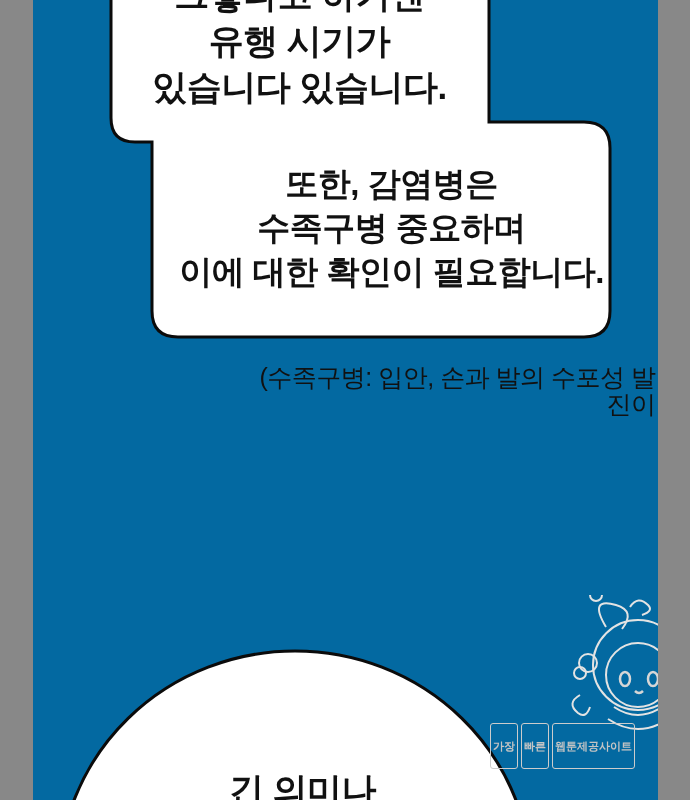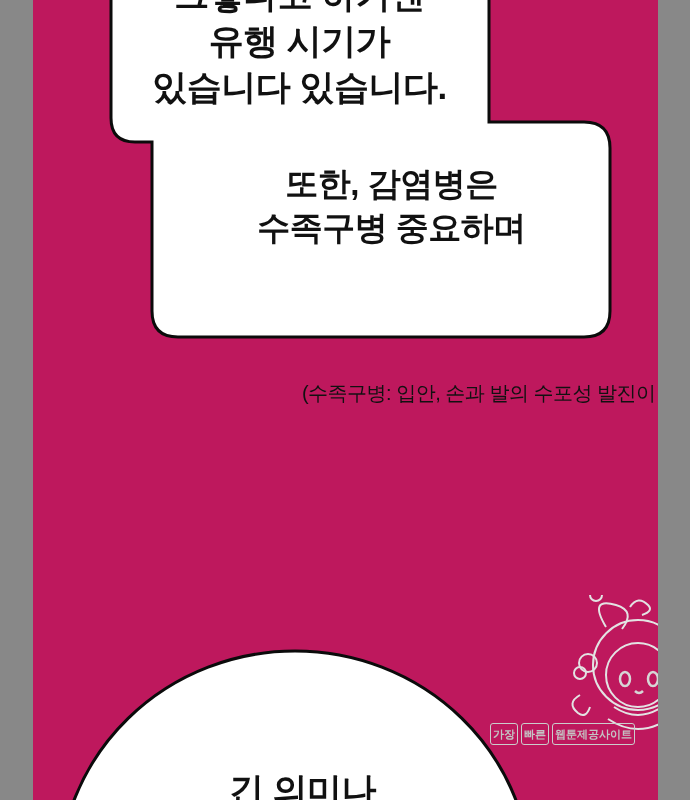--- a/index.html
+++ b/index.html
@@ -1,52 +1,52 @@
 <!DOCTYPE html>
 <html><head>
 <meta charset="utf-8">
 <style>
   html,body{margin:0;padding:0;background:#888;}
   .page{
     position:relative;
     width:625px;height:800px;
     margin:0 auto;
-    background:#be185d;
+    background:#0369a1;
     overflow:hidden;
     font-family:"Liberation Sans","DejaVu Sans",sans-serif;
     color:#111111;
   }
   .art{position:absolute;left:0;top:0;width:690px;height:800px;}
   .txt{position:absolute;font-weight:600;letter-spacing:-0.5px;}
   .bubble-top-text{
     left:77px;top:-28px;width:380px;
     text-align:center;font-size:35px;line-height:46px;
   }
   .bubble-mid-text{
     left:118px;top:162px;width:460px;
     text-align:center;font-size:33px;line-height:44px;padding-left:11px;
   }
   .side-note{
     right:2px;top:364px;width:400px;
-    text-align:right;font-size:20px;line-height:27px;
-    font-weight:500;letter-spacing:-0.5px;margin-top:16px;
+    text-align:right;font-size:25px;line-height:27px;
+    font-weight:500;letter-spacing:-0.5px;
   }
   .bubble-bottom-text{
     left:80px;top:770px;width:380px;
     text-align:center;font-size:35px;line-height:40px;
   }
   .watermark{
     position:absolute;right:10px;top:723px;width:170px;
     text-align:center;color:#c4c4c4;
   }
   .wm-chips{display:flex;justify-content:center;gap:3px;}
   .wm-chip{
     font-size:11px;line-height:12px;font-weight:700;
     border:1px solid #cccccc;border-radius:3px;
-    padding:4px 2px;white-space:nowrap;
+    padding:16px 2px;white-space:nowrap;
   }
   .wm-site{font-size:20px;line-height:23px;font-weight:700;letter-spacing:0.5px;margin-top:2px;}
   .wm-url{font-size:12.5px;line-height:15px;font-weight:700;letter-spacing:0.2px;}
   .mascot{position:absolute;left:525px;top:595px;width:160px;height:145px;}
 </style>
 </head>
 <body>
 
 <div class="page">
 
@@ -89,20 +89,21 @@
 
   <div class="txt bubble-top-text">
     <div>그렇다고 하기엔</div>
     <div>유행 시기가</div>
     <div>있습니다 있습니다.</div>
   </div>
 
   <div class="txt bubble-mid-text">
     <div>또한, 감염병은</div>
     <div>수족구병 중요하며</div>
+    <div>이에 대한 확인이 필요합니다.</div>
   </div>
 
   <div class="txt side-note">
     <div>(수족구병: 입안, 손과 발의 수포성 발진이</div>
   </div>
 
   <div class="txt bubble-bottom-text">
     <div>긴 의미나</div>
   </div>
 

